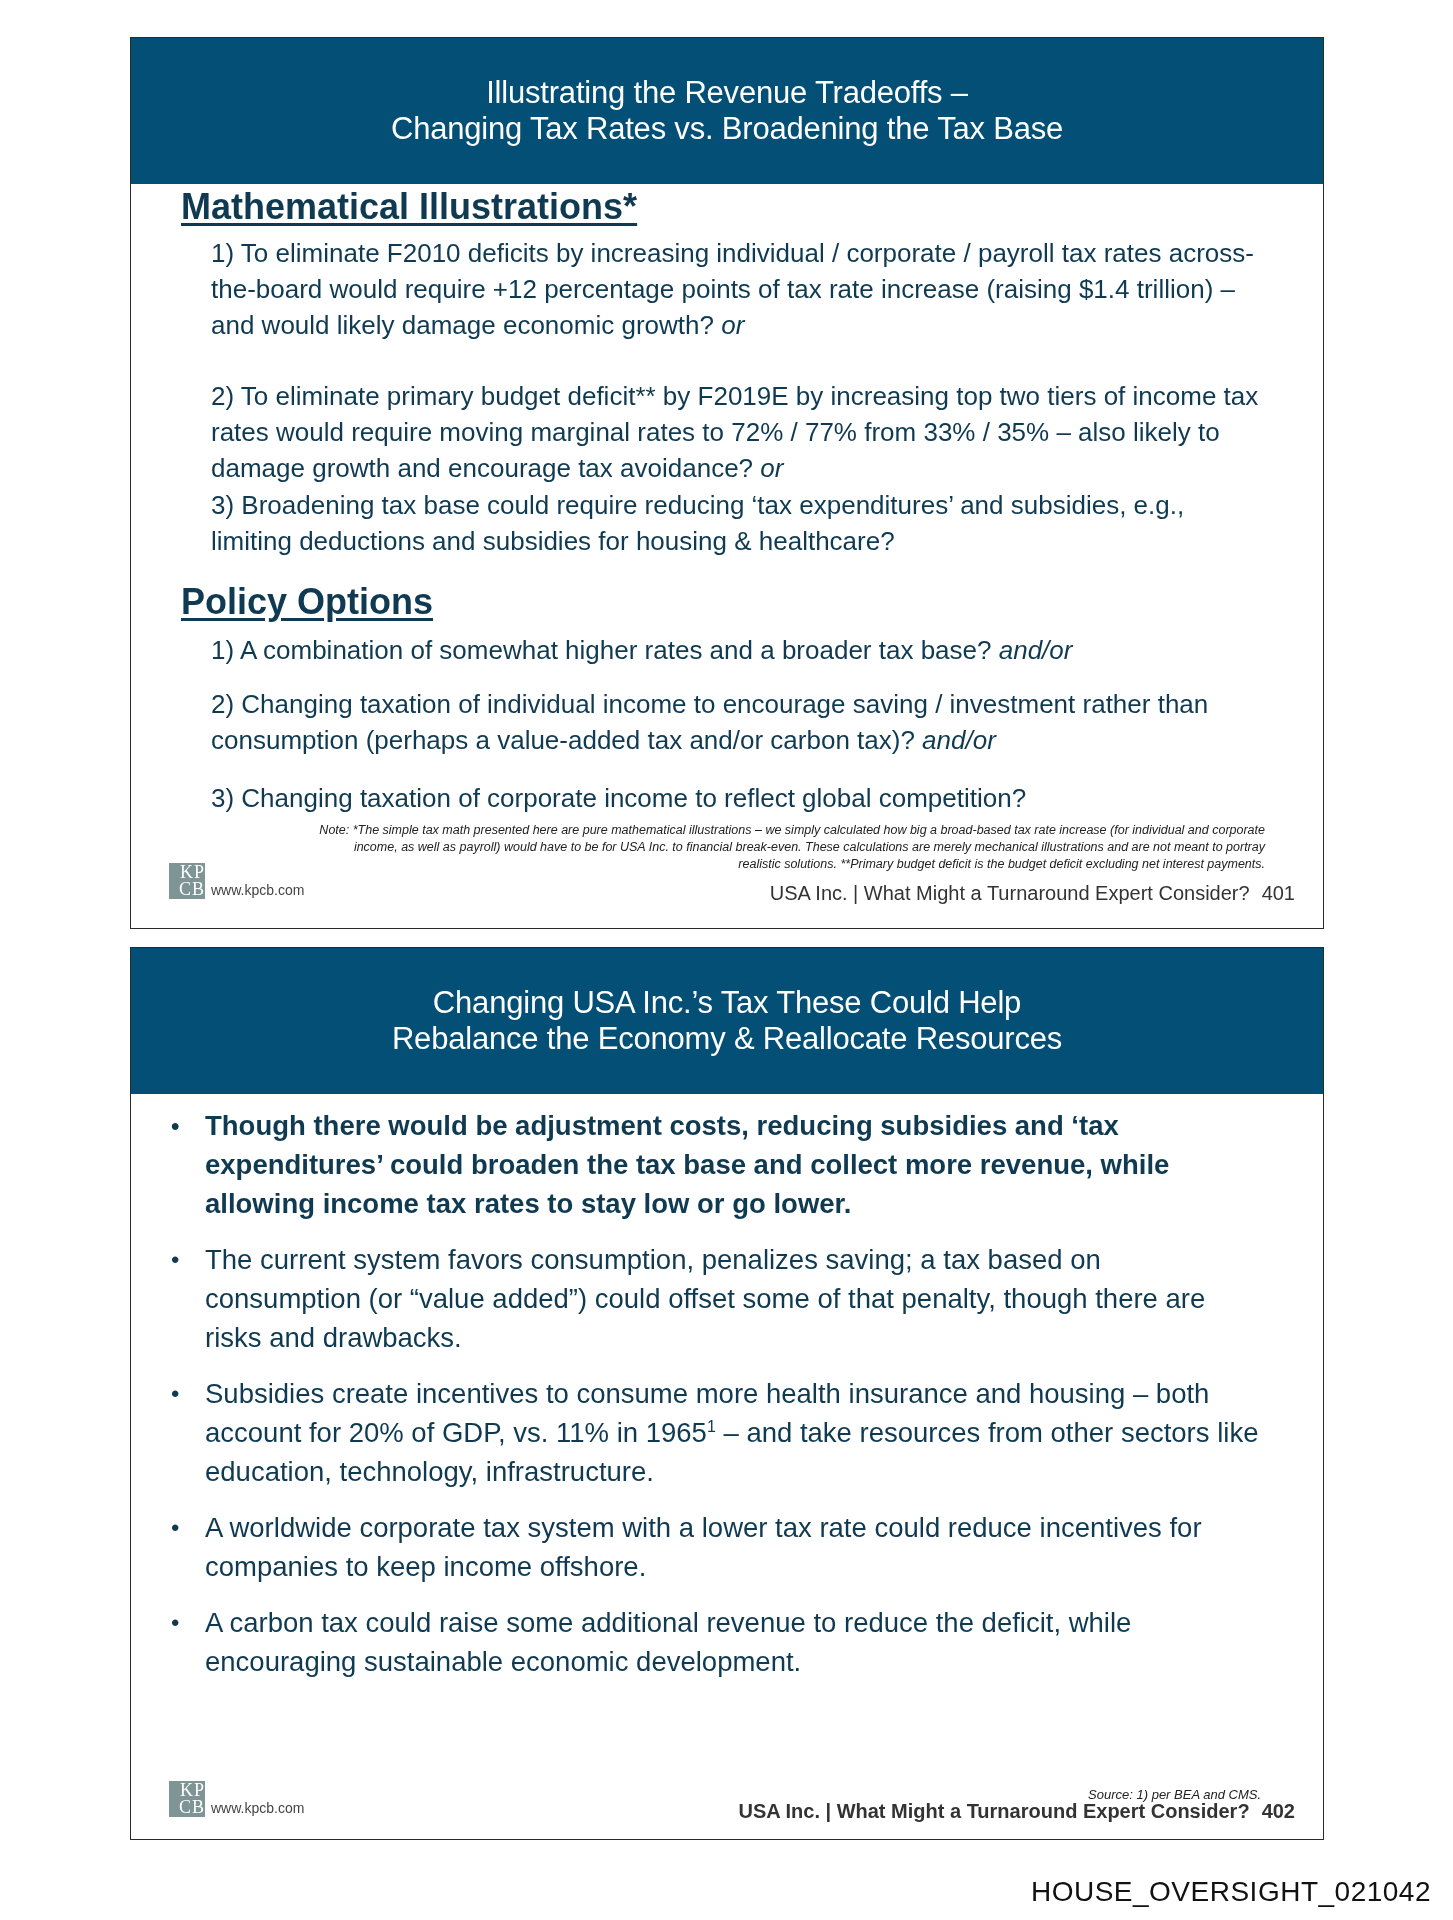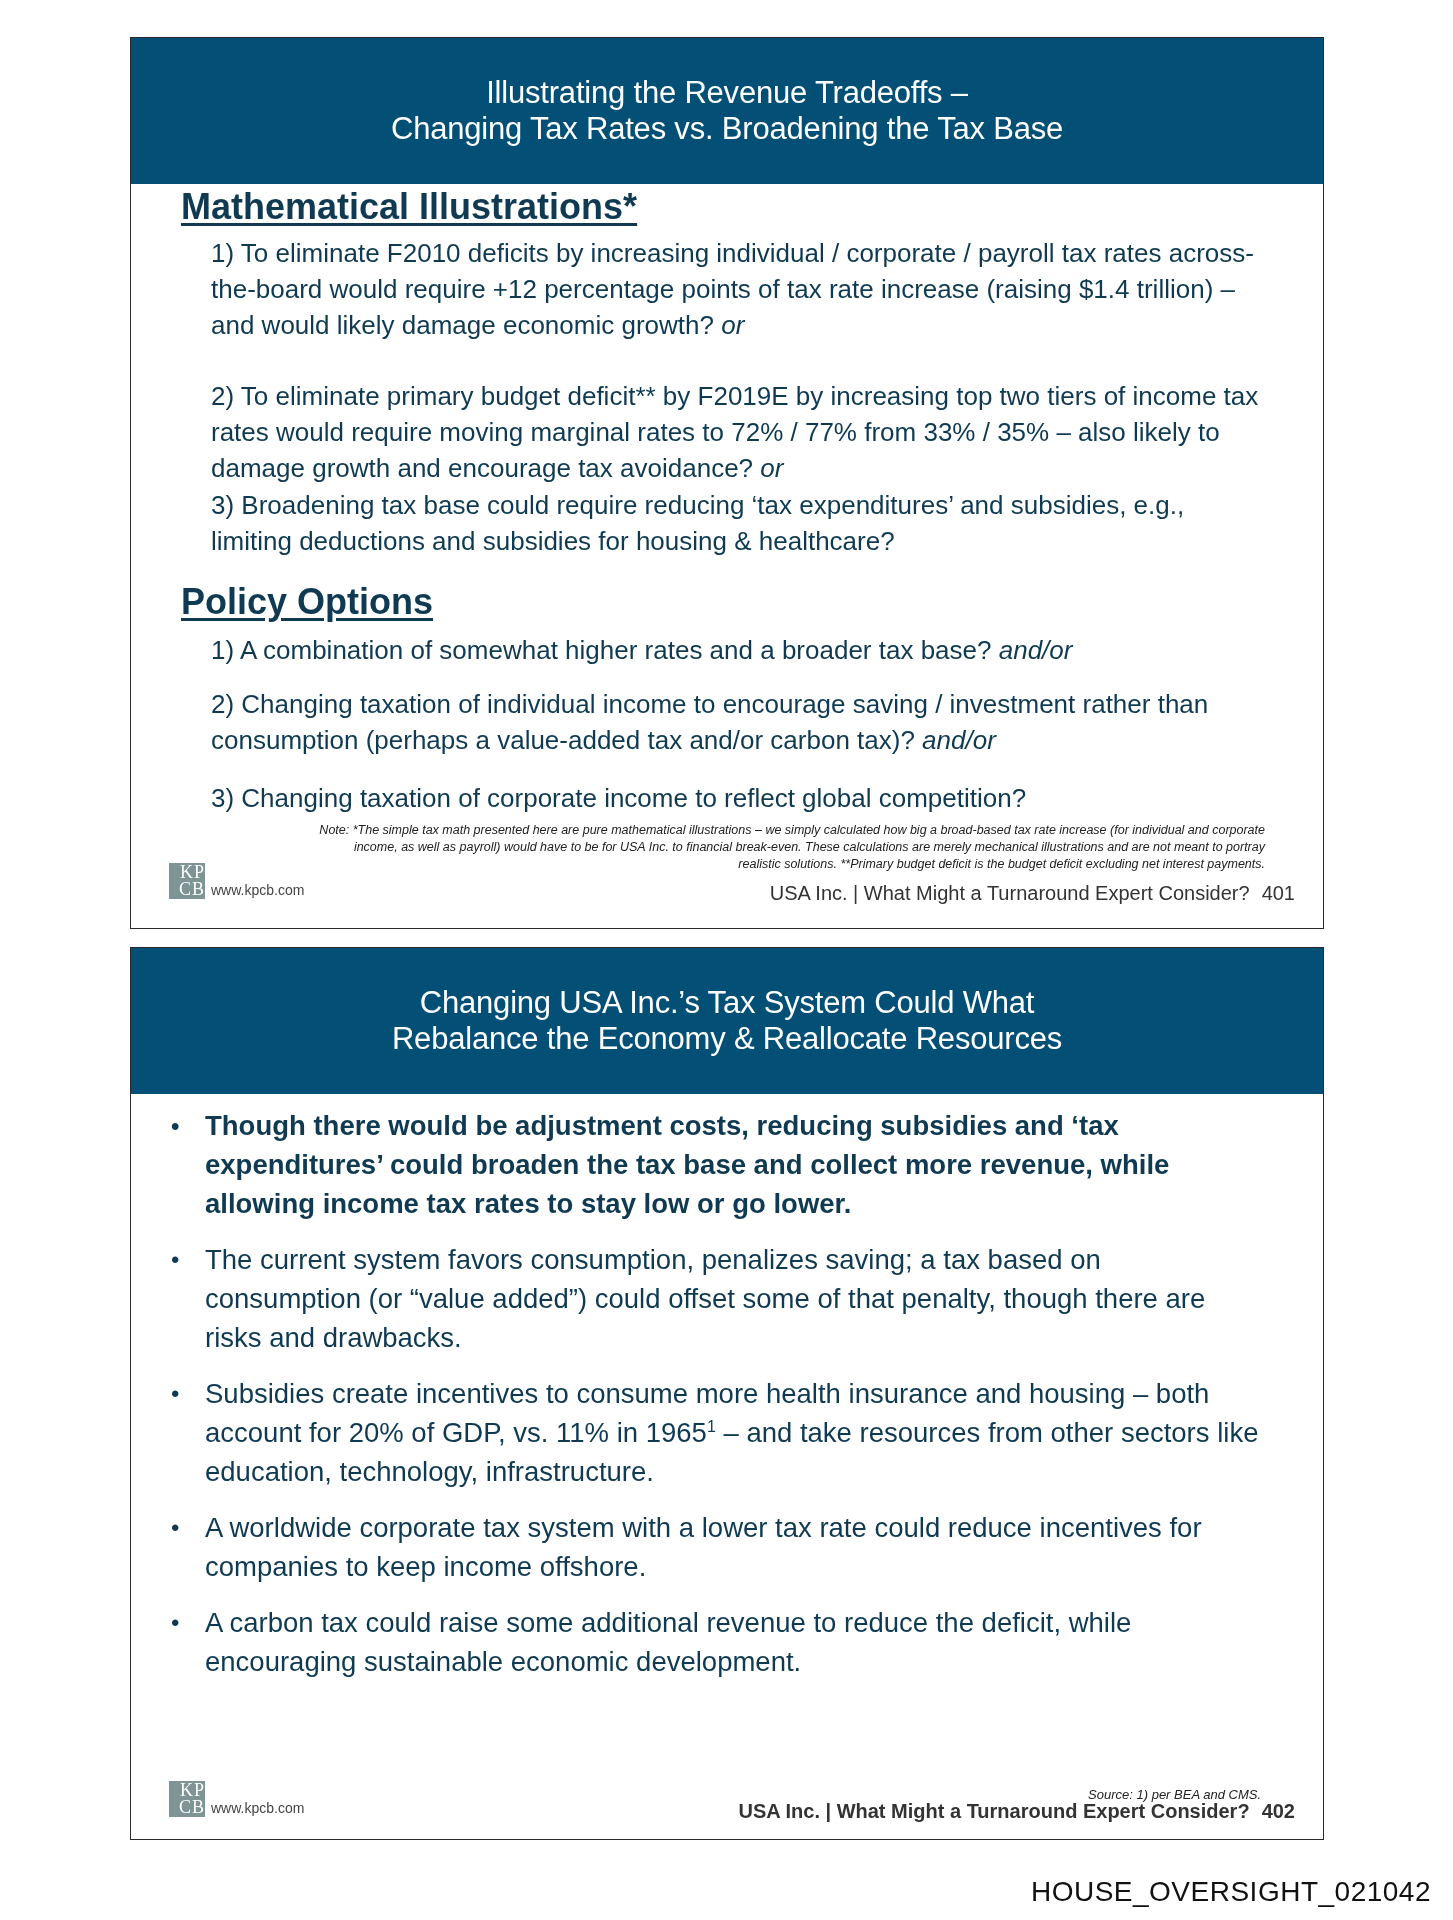--- a/index.html
+++ b/index.html
@@ -65,21 +65,21 @@
     <span>CB</span>
   </div>
   <div class="site" style="top:844px;">www.kpcb.com</div>
   <div class="footer-right" style="top:844px;">
     <span>USA Inc. | What Might a Turnaround Expert Consider?</span><span class="pg">401</span>
   </div>
 </div>
 
 <div class="slide" id="slide2">
   <div class="header">
-    <div>Changing USA Inc.’s Tax System Could What</div>
+    <div>Changing USA Inc.’s Tax These Could Help</div>
     <div>Rebalance the Economy &amp; Reallocate Resources</div>
   </div>
 
   <ul class="bullets">
     <li class="bold">Though there would be adjustment costs, reducing subsidies and ‘tax expenditures’ could broaden the tax base and collect more revenue, while allowing income tax rates to stay low or go lower.</li>
     <li>The current system favors consumption, penalizes saving; a tax based on consumption (or “value added”) could offset some of that penalty, though there are risks and drawbacks.</li>
     <li><span>Subsidies create incentives to consume more health insurance and housing – both account for 20% of GDP, vs. 11% in 1965</span><sup>1</sup><span> – and take resources from other sectors like education, technology, infrastructure.</span></li>
     <li>A worldwide corporate tax system with a lower tax rate could reduce incentives for companies to keep income offshore.</li>
     <li>A carbon tax could raise some additional revenue to reduce the deficit, while encouraging sustainable economic development.</li>
   </ul>

